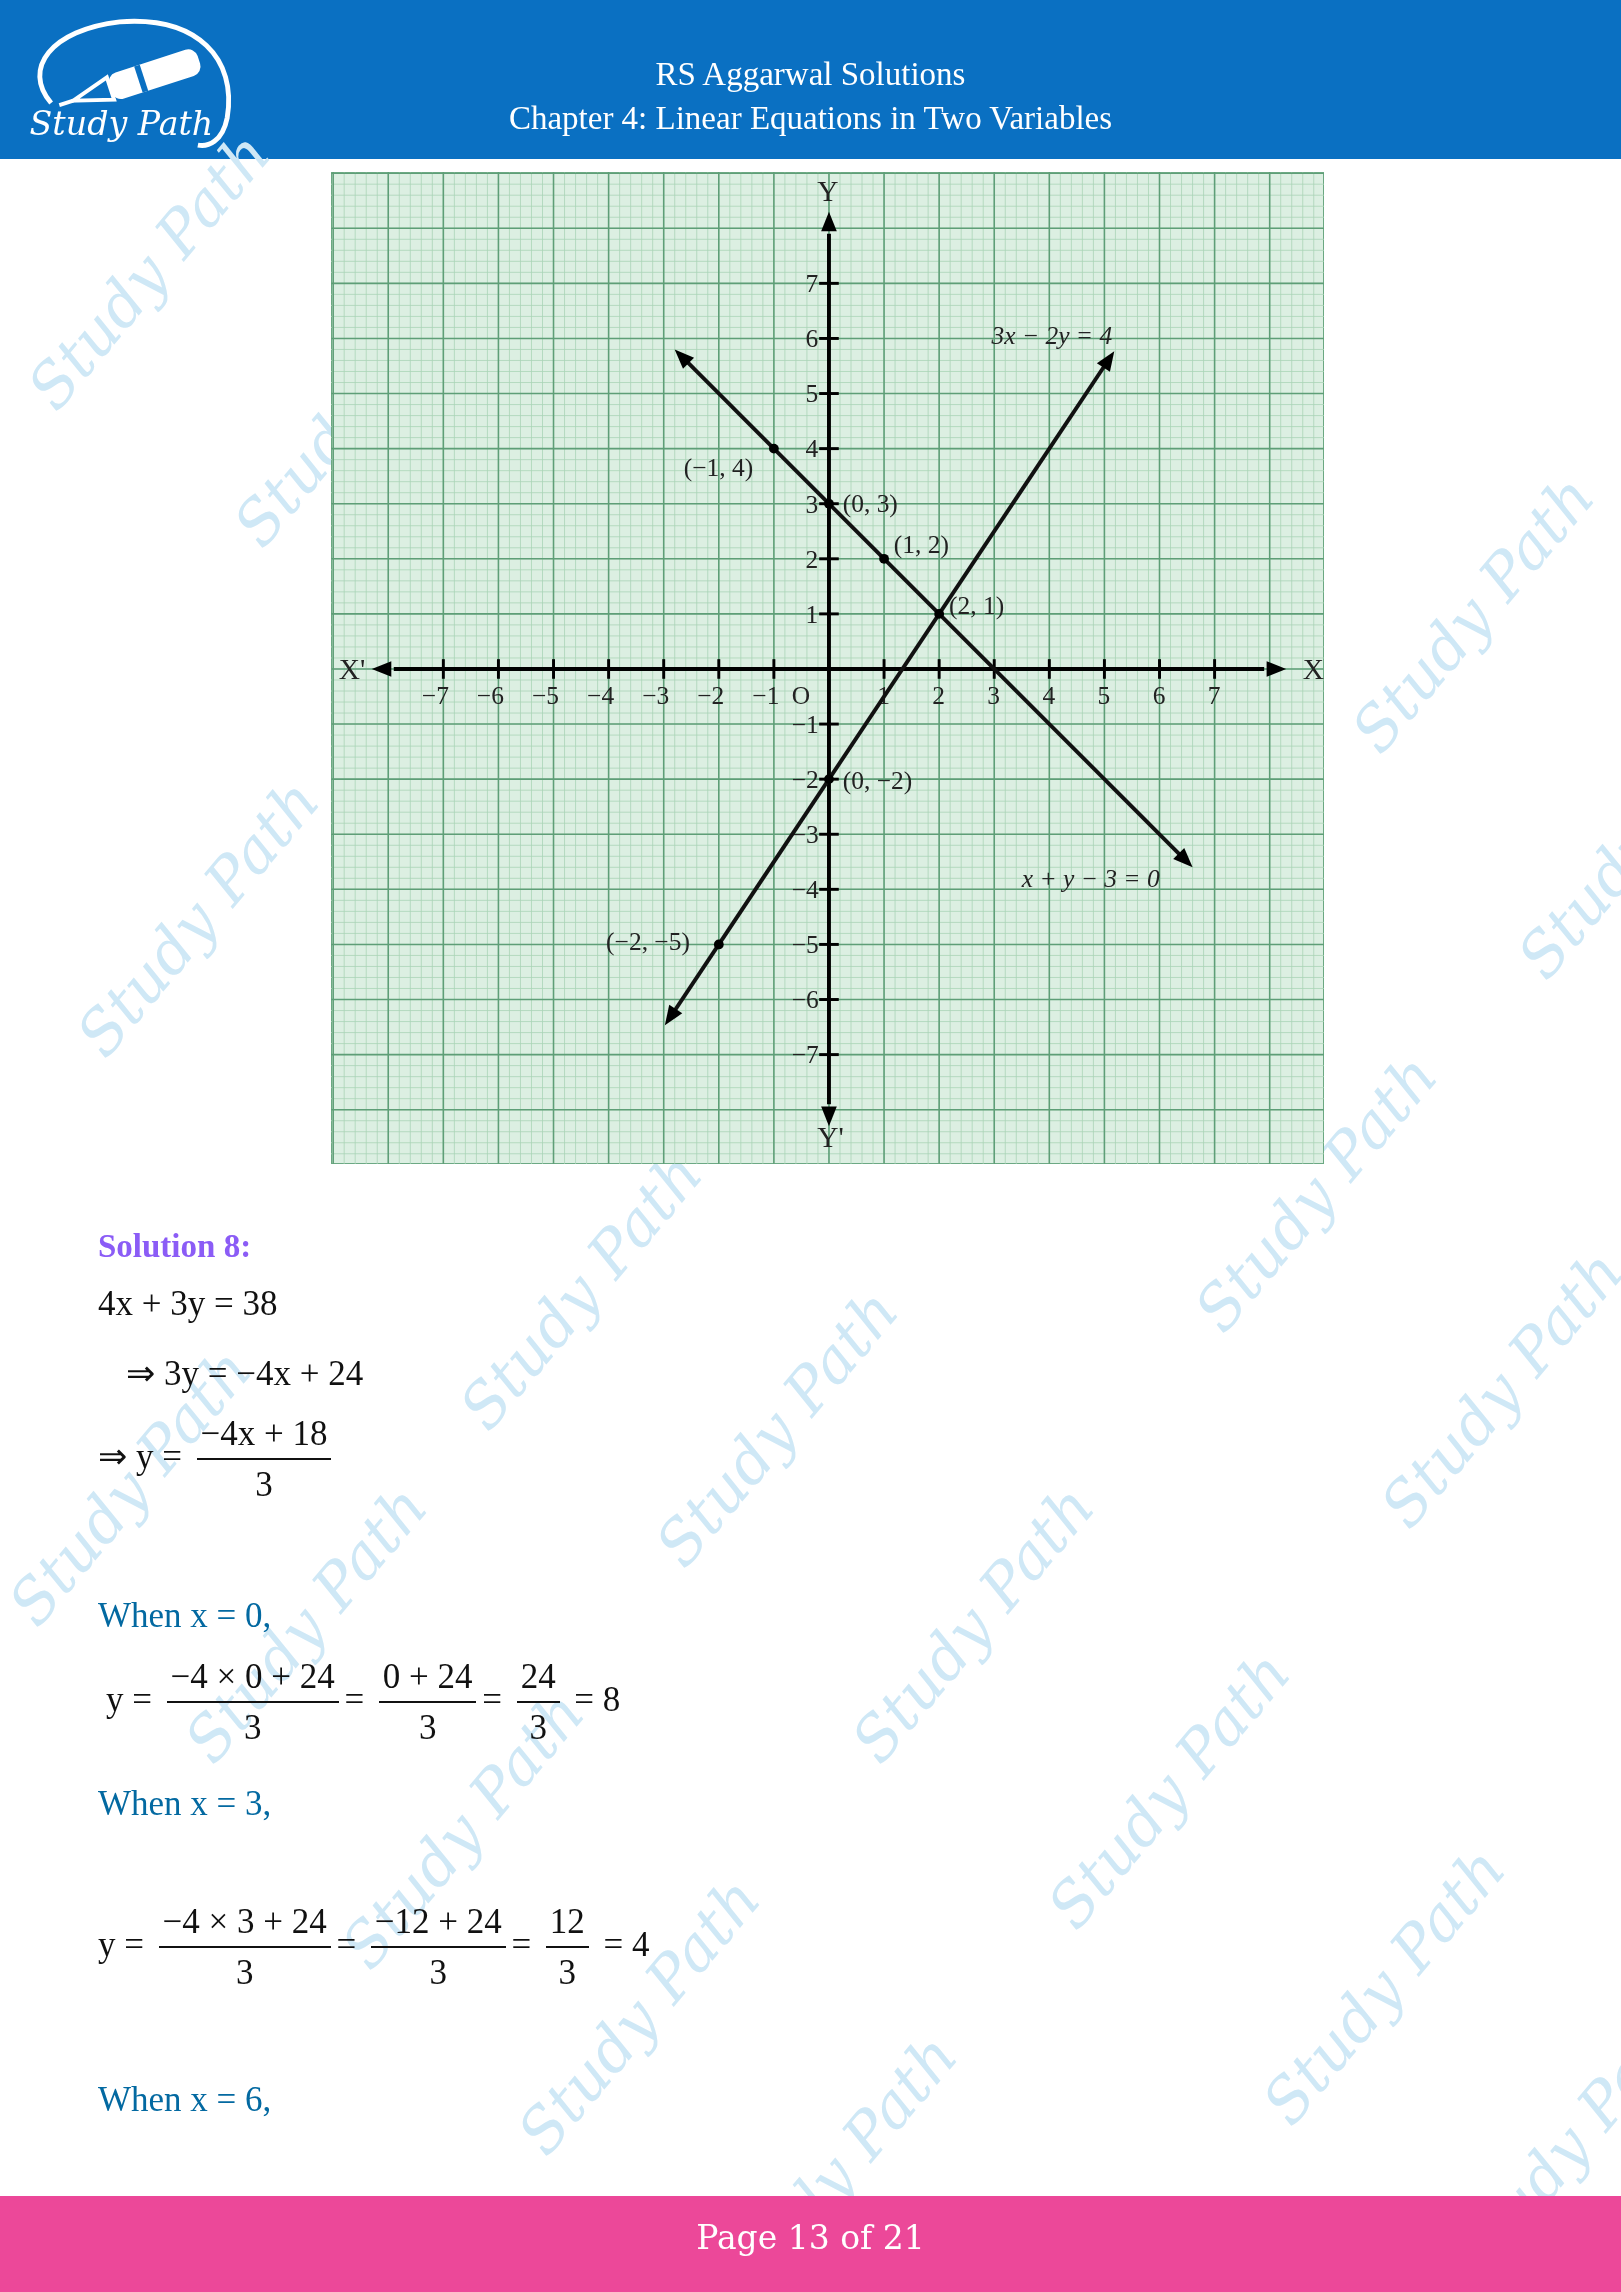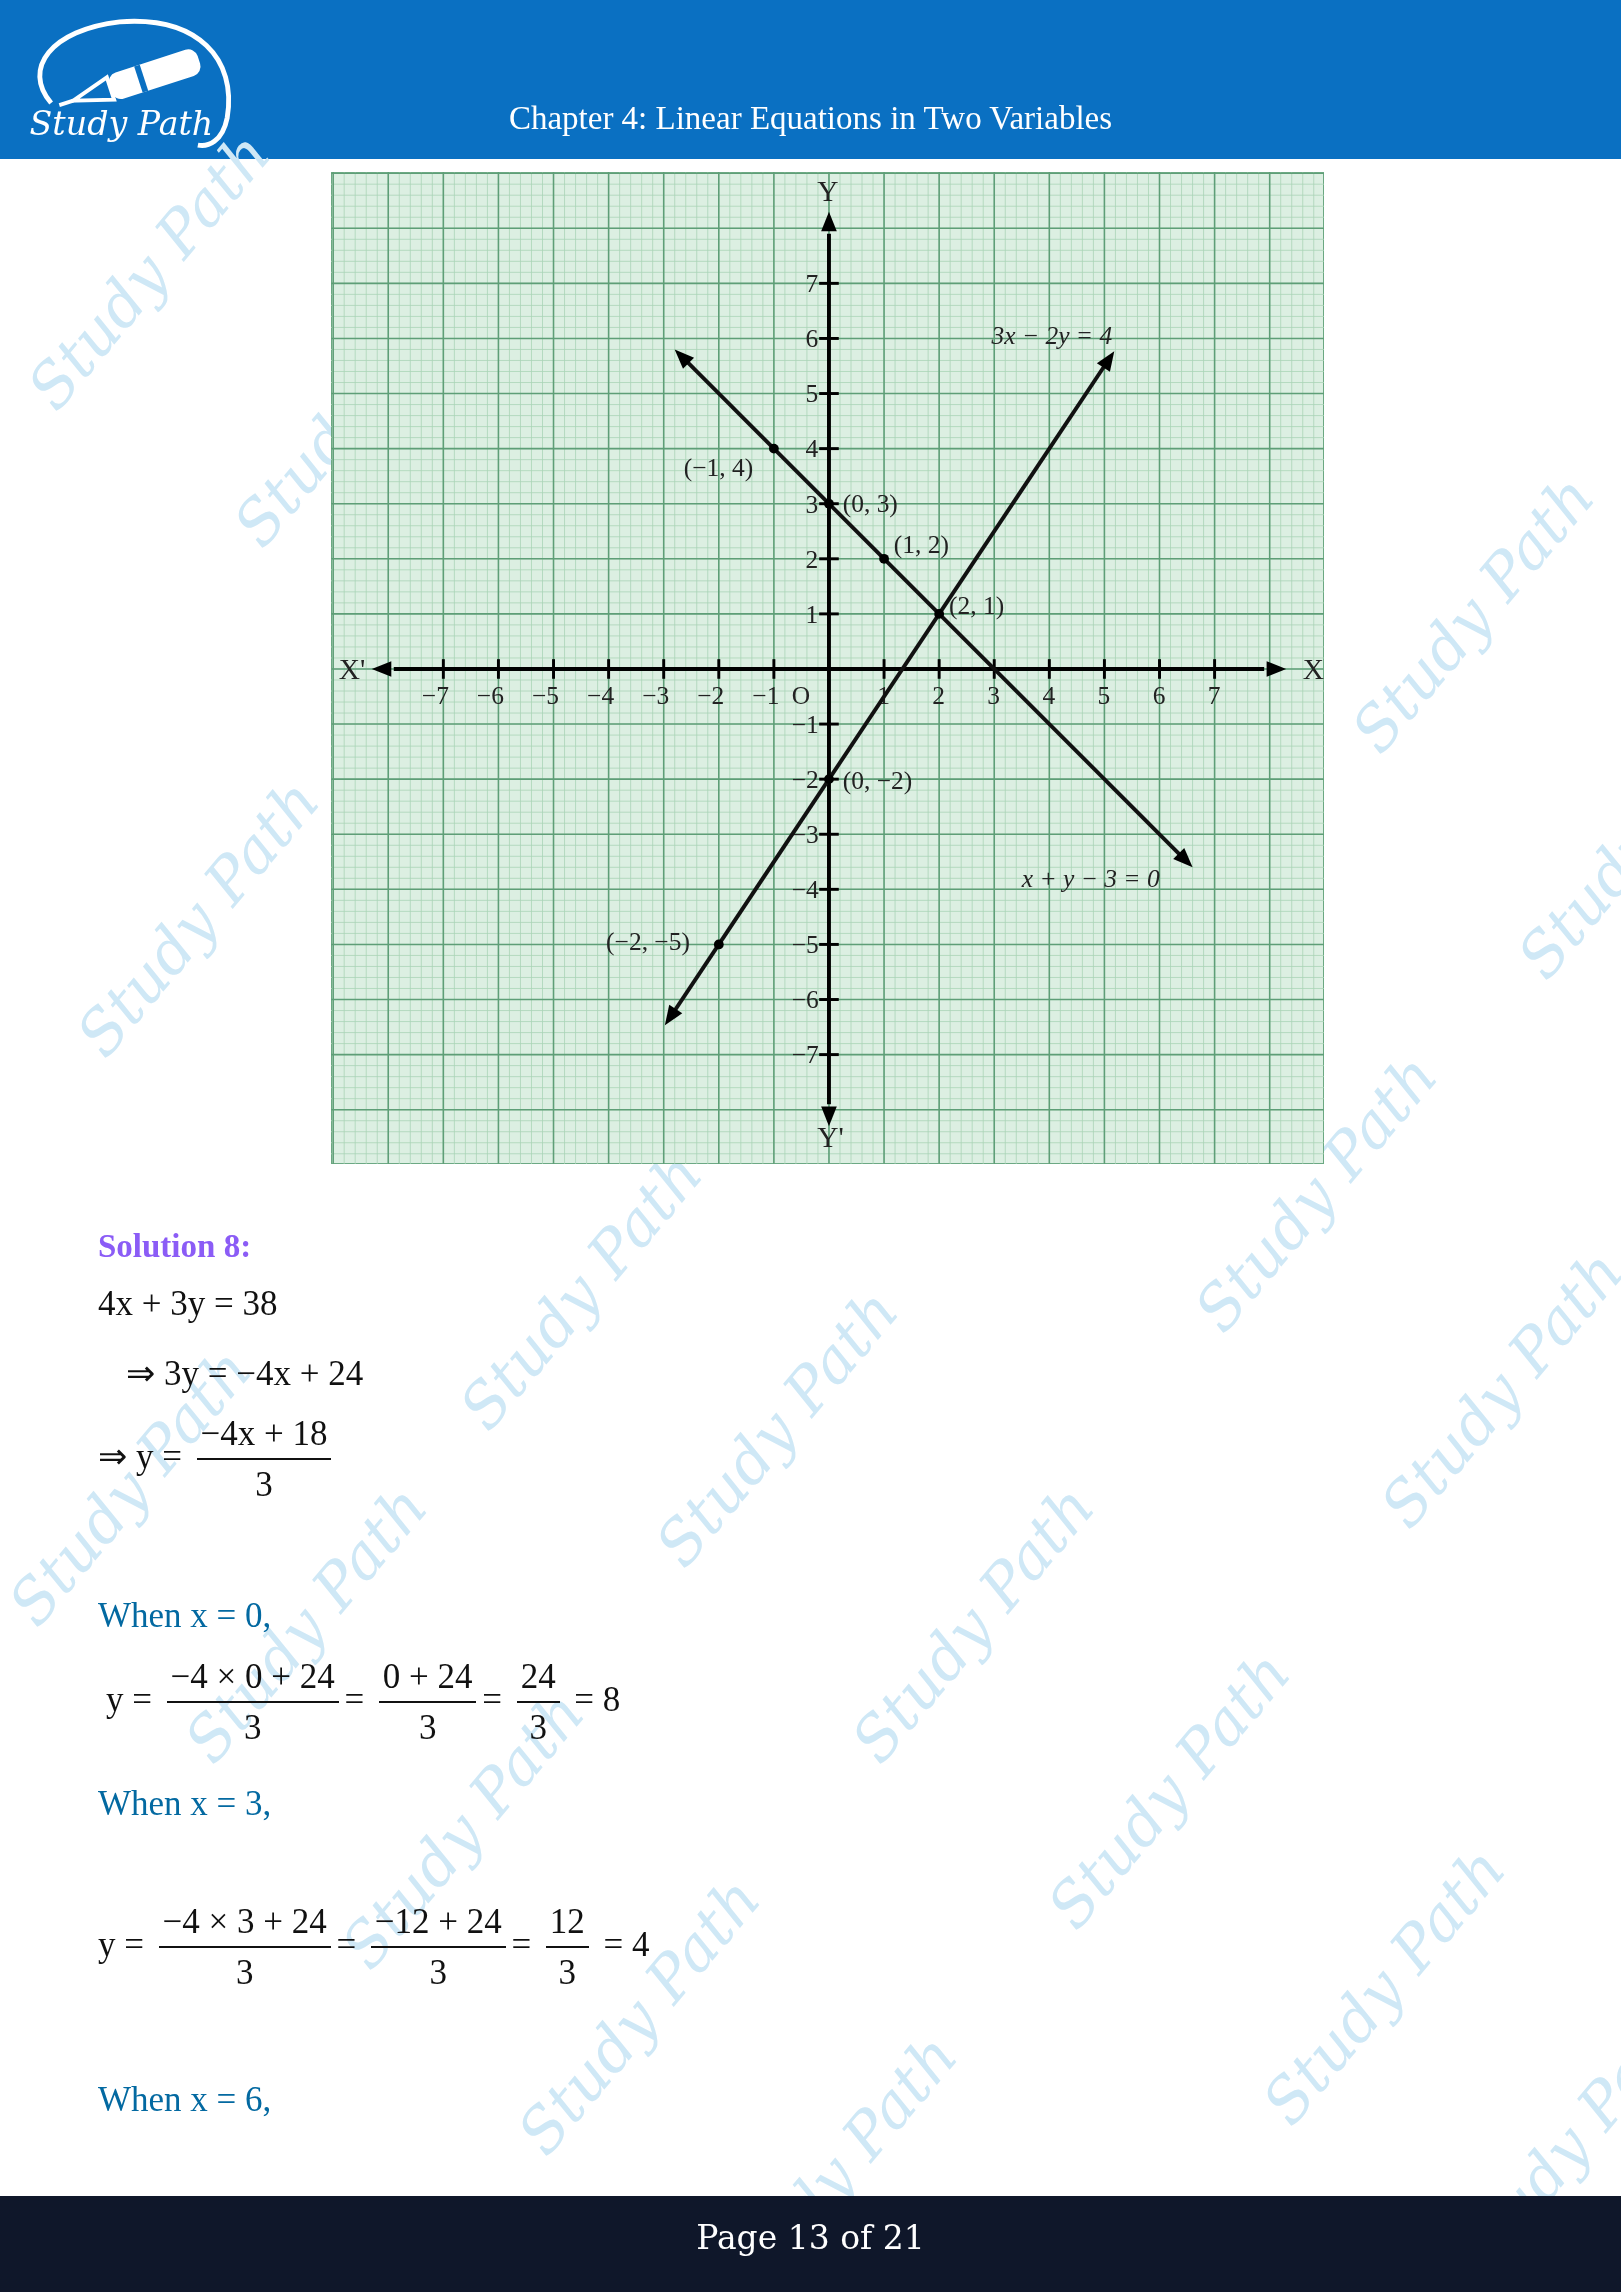--- a/index.html
+++ b/index.html
@@ -20,38 +20,39 @@
   .wm { position: absolute; font-family: "DejaVu Serif", serif; font-style: italic; font-size: 61px; color: #cfe8f6; transform: rotate(-50deg); white-space: nowrap; }
   .graph-wrap { position: absolute; left: 331px; top: 172px; width: 993px; height: 992px; }
   .solution-title { position: absolute; left: 98px; top: 1228px; font-family: "Liberation Serif", serif; font-weight: bold; font-size: 33px; color: #8b5cf6; }
   .eq { position: absolute; left: 98px; font-family: "Liberation Serif", serif; font-size: 35px; color: #111; white-space: nowrap; }
   .frac { display: inline-block; vertical-align: middle; text-align: center; margin: 0 5.9px; }
   .frac .num { display: block; padding: 0 3.9px 2px 3.9px; border-bottom: 2px solid #111; line-height: 45px; }
   .frac .den { display: block; line-height: 49px; }
   .text { position: absolute; left: 98px; font-family: "Liberation Serif", serif; font-size: 35px; color: #0369a1; }
   .footer {
     position: absolute; left: 0; top: 2196px; width: 1621px; height: 97px;
-    background: #0f172a; color: #fff; text-align: center;
+    background: #ec4899; color: #fff; text-align: center;
   }
   .footer .pg { position: absolute; left: 0; width: 100%; top: 21.6px; font-family: "DejaVu Serif", serif; font-size: 33px; }
 </style>
 </head>
 <body>
 
 <div class="header">
   <svg class="logo" viewBox="0 0 230 145">
     <path d="M40 95 C 10 60, 40 20, 110 12 C 190 6, 230 50, 220 110 C 215 135, 200 140, 190 138" fill="none" stroke="#fff" stroke-width="5"></path>
     <g transform="rotate(-18 120 75)">
       <rect x="100" y="60" width="95" height="28" rx="10" fill="#fff"></rect>
       <rect x="130" y="60" width="6" height="28" fill="#0a70c2"></rect>
       <path d="M100 62 L60 74 L100 86 Z" fill="none" stroke="#fff" stroke-width="4"></path>
       <path d="M60 74 L45 74" stroke="#fff" stroke-width="4"></path>
     </g>
     <text x="18" y="128" fill="#fff" font-family="DejaVu Serif, serif" font-style="italic" font-size="34">Study Path</text>
   </svg>
+  <div class="line l2">RS Aggarwal Solutions</div>
   <div class="line l3">Chapter 4: Linear Equations in Two Variables</div>
 </div>
 
 <div class="watermarks">
   <div class="wm" style="left:-19.6px;top:235px;">Study Path</div>
   <div class="wm" style="left:186px;top:372px;">Study Path</div>
   <div class="wm" style="left:1304px;top:578px;">Study Path</div>
   <div class="wm" style="left:1470px;top:804px;">Study Path</div>
   <div class="wm" style="left:29px;top:882px;">Study Path</div>
   <div class="wm" style="left:412px;top:1255px;">Study Path</div>

